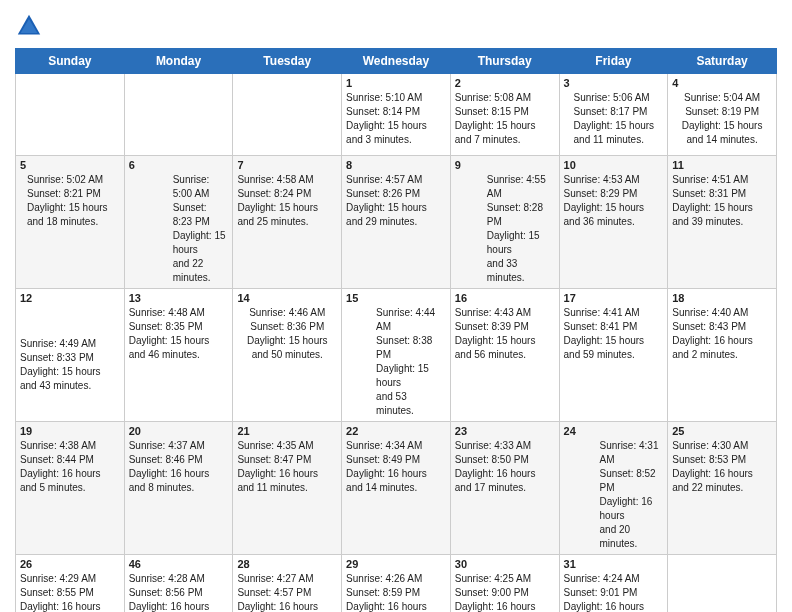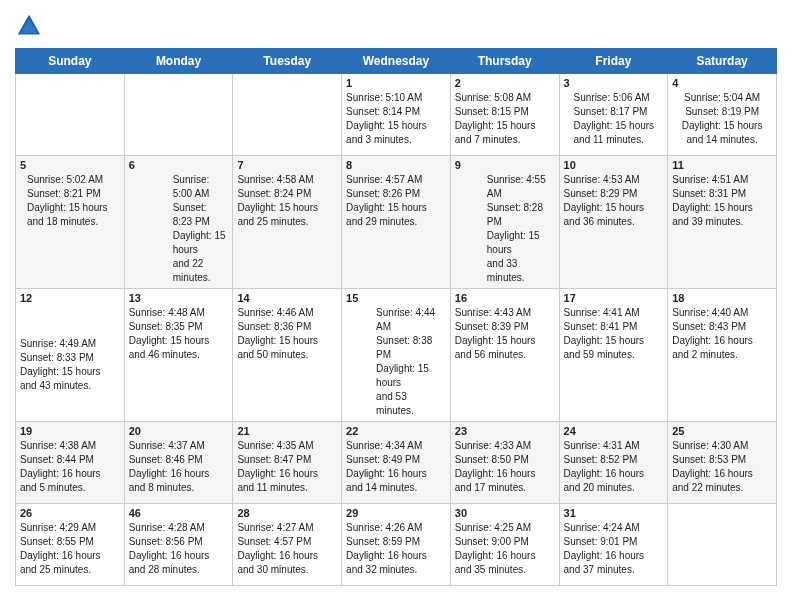--- a/index.html
+++ b/index.html
@@ -233,21 +233,21 @@
           </td>
           <td>
             <span class="day-num">13</span>
             <div class="day-info" style="white-space: pre-line;">Sunrise: 4:48 AM
 Sunset: 8:35 PM
 Daylight: 15 hours
 and 46 minutes.</div>
           </td>
           <td>
             <span class="day-num">14</span>
-            <div class="day-info" style="white-space: pre-line;">Sunrise: 4:46 AM
+            <div class="day-info" style="white-space: pre-line; text-align: center;">Sunrise: 4:46 AM
 Sunset: 8:36 PM
 Daylight: 15 hours
 and 50 minutes.</div>
           </td>
           <td>
             <span class="day-num">15</span>
             <div class="day-info" style="white-space: pre-line; margin-left: 30px;">Sunrise: 4:44 AM
 Sunset: 8:38 PM
 Daylight: 15 hours
 and 53 minutes.</div>
@@ -305,21 +305,21 @@
           </td>
           <td>
             <span class="day-num">23</span>
             <div class="day-info" style="white-space: pre-line;">Sunrise: 4:33 AM
 Sunset: 8:50 PM
 Daylight: 16 hours
 and 17 minutes.</div>
           </td>
           <td>
             <span class="day-num">24</span>
-            <div class="day-info" style="white-space: pre-line;">Sunrise: 4:31 AM
+            <div class="day-info" style="white-space: pre-line; margin-left: 36px;">Sunrise: 4:31 AM
 Sunset: 8:52 PM
 Daylight: 16 hours
 and 20 minutes.</div>
           </td>
           <td>
             <span class="day-num">25</span>
             <div class="day-info" style="white-space: pre-line;">Sunrise: 4:30 AM
 Sunset: 8:53 PM
 Daylight: 16 hours
 and 22 minutes.</div>

